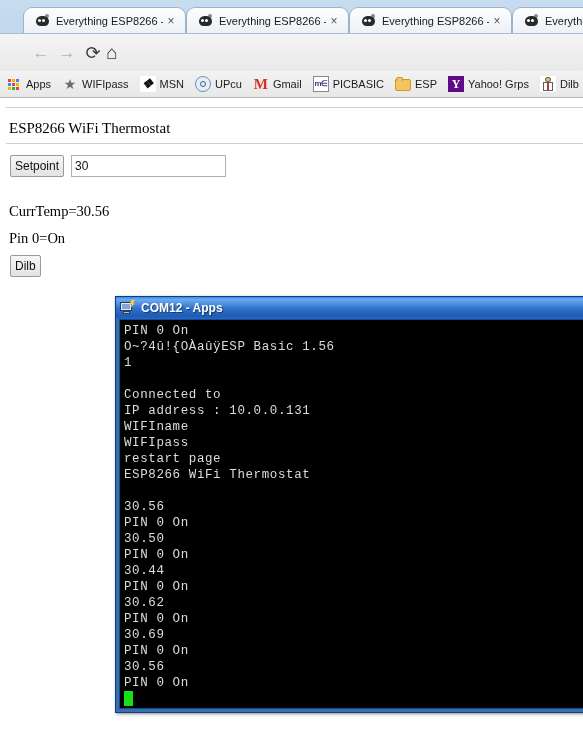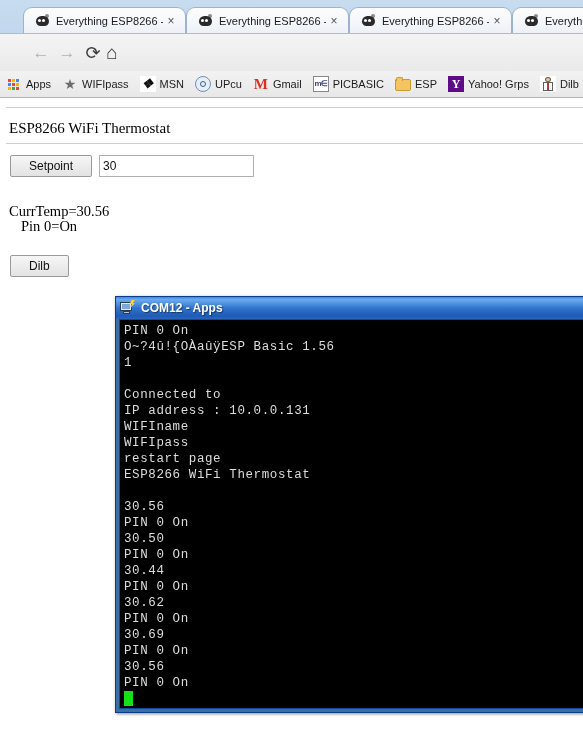--- a/index.html
+++ b/index.html
@@ -267,21 +267,21 @@
     position: absolute; left: 10px; top: 57px;
     display: flex; align-items: center;
   }
   .btn {
     font-family: "Liberation Sans", sans-serif;
     font-size: 12px;
     color: #101010;
     background: linear-gradient(to bottom, #f6f6f6 0%, #e3e3e3 100%);
     border: 1px solid #9a9a9a;
     border-radius: 2px;
-    padding: 3px 18px;
+    padding: 3px 4px;
     box-sizing: border-box;
     height: 22px;
     line-height: 14px;
   }
   .txt-input {
     font-family: "Liberation Sans", sans-serif;
     font-size: 12px;
     color: #101010;
     background: #ffffff;
     border: 1px solid #b0b0b0;
@@ -507,21 +507,21 @@
     <div class="hr" style="top:9px;"></div>
     <div class="page-h">ESP8266 WiFi Thermostat</div>
     <div class="hr" style="top:45px;"></div>
 
     <div class="form-row">
       <button class="btn">Setpoint</button>
       <input class="txt-input" type="text" value="30" style="">
     </div>
 
     <div class="status-line" style="top:105px;">CurrTemp=30.56</div>
-    <div class="status-line" style="top:120px;margin-left:12px;">Pin 0=On</div>
+    <div class="status-line" style="top:132px;">Pin 0=On</div>
 
     <div class="exit-row">
       <button class="btn">Dilb</button>
     </div>
   </div>
 
   <div class="putty">
     <div class="putty-title">
       <span class="putty-ico">
         <span class="mon"></span>

